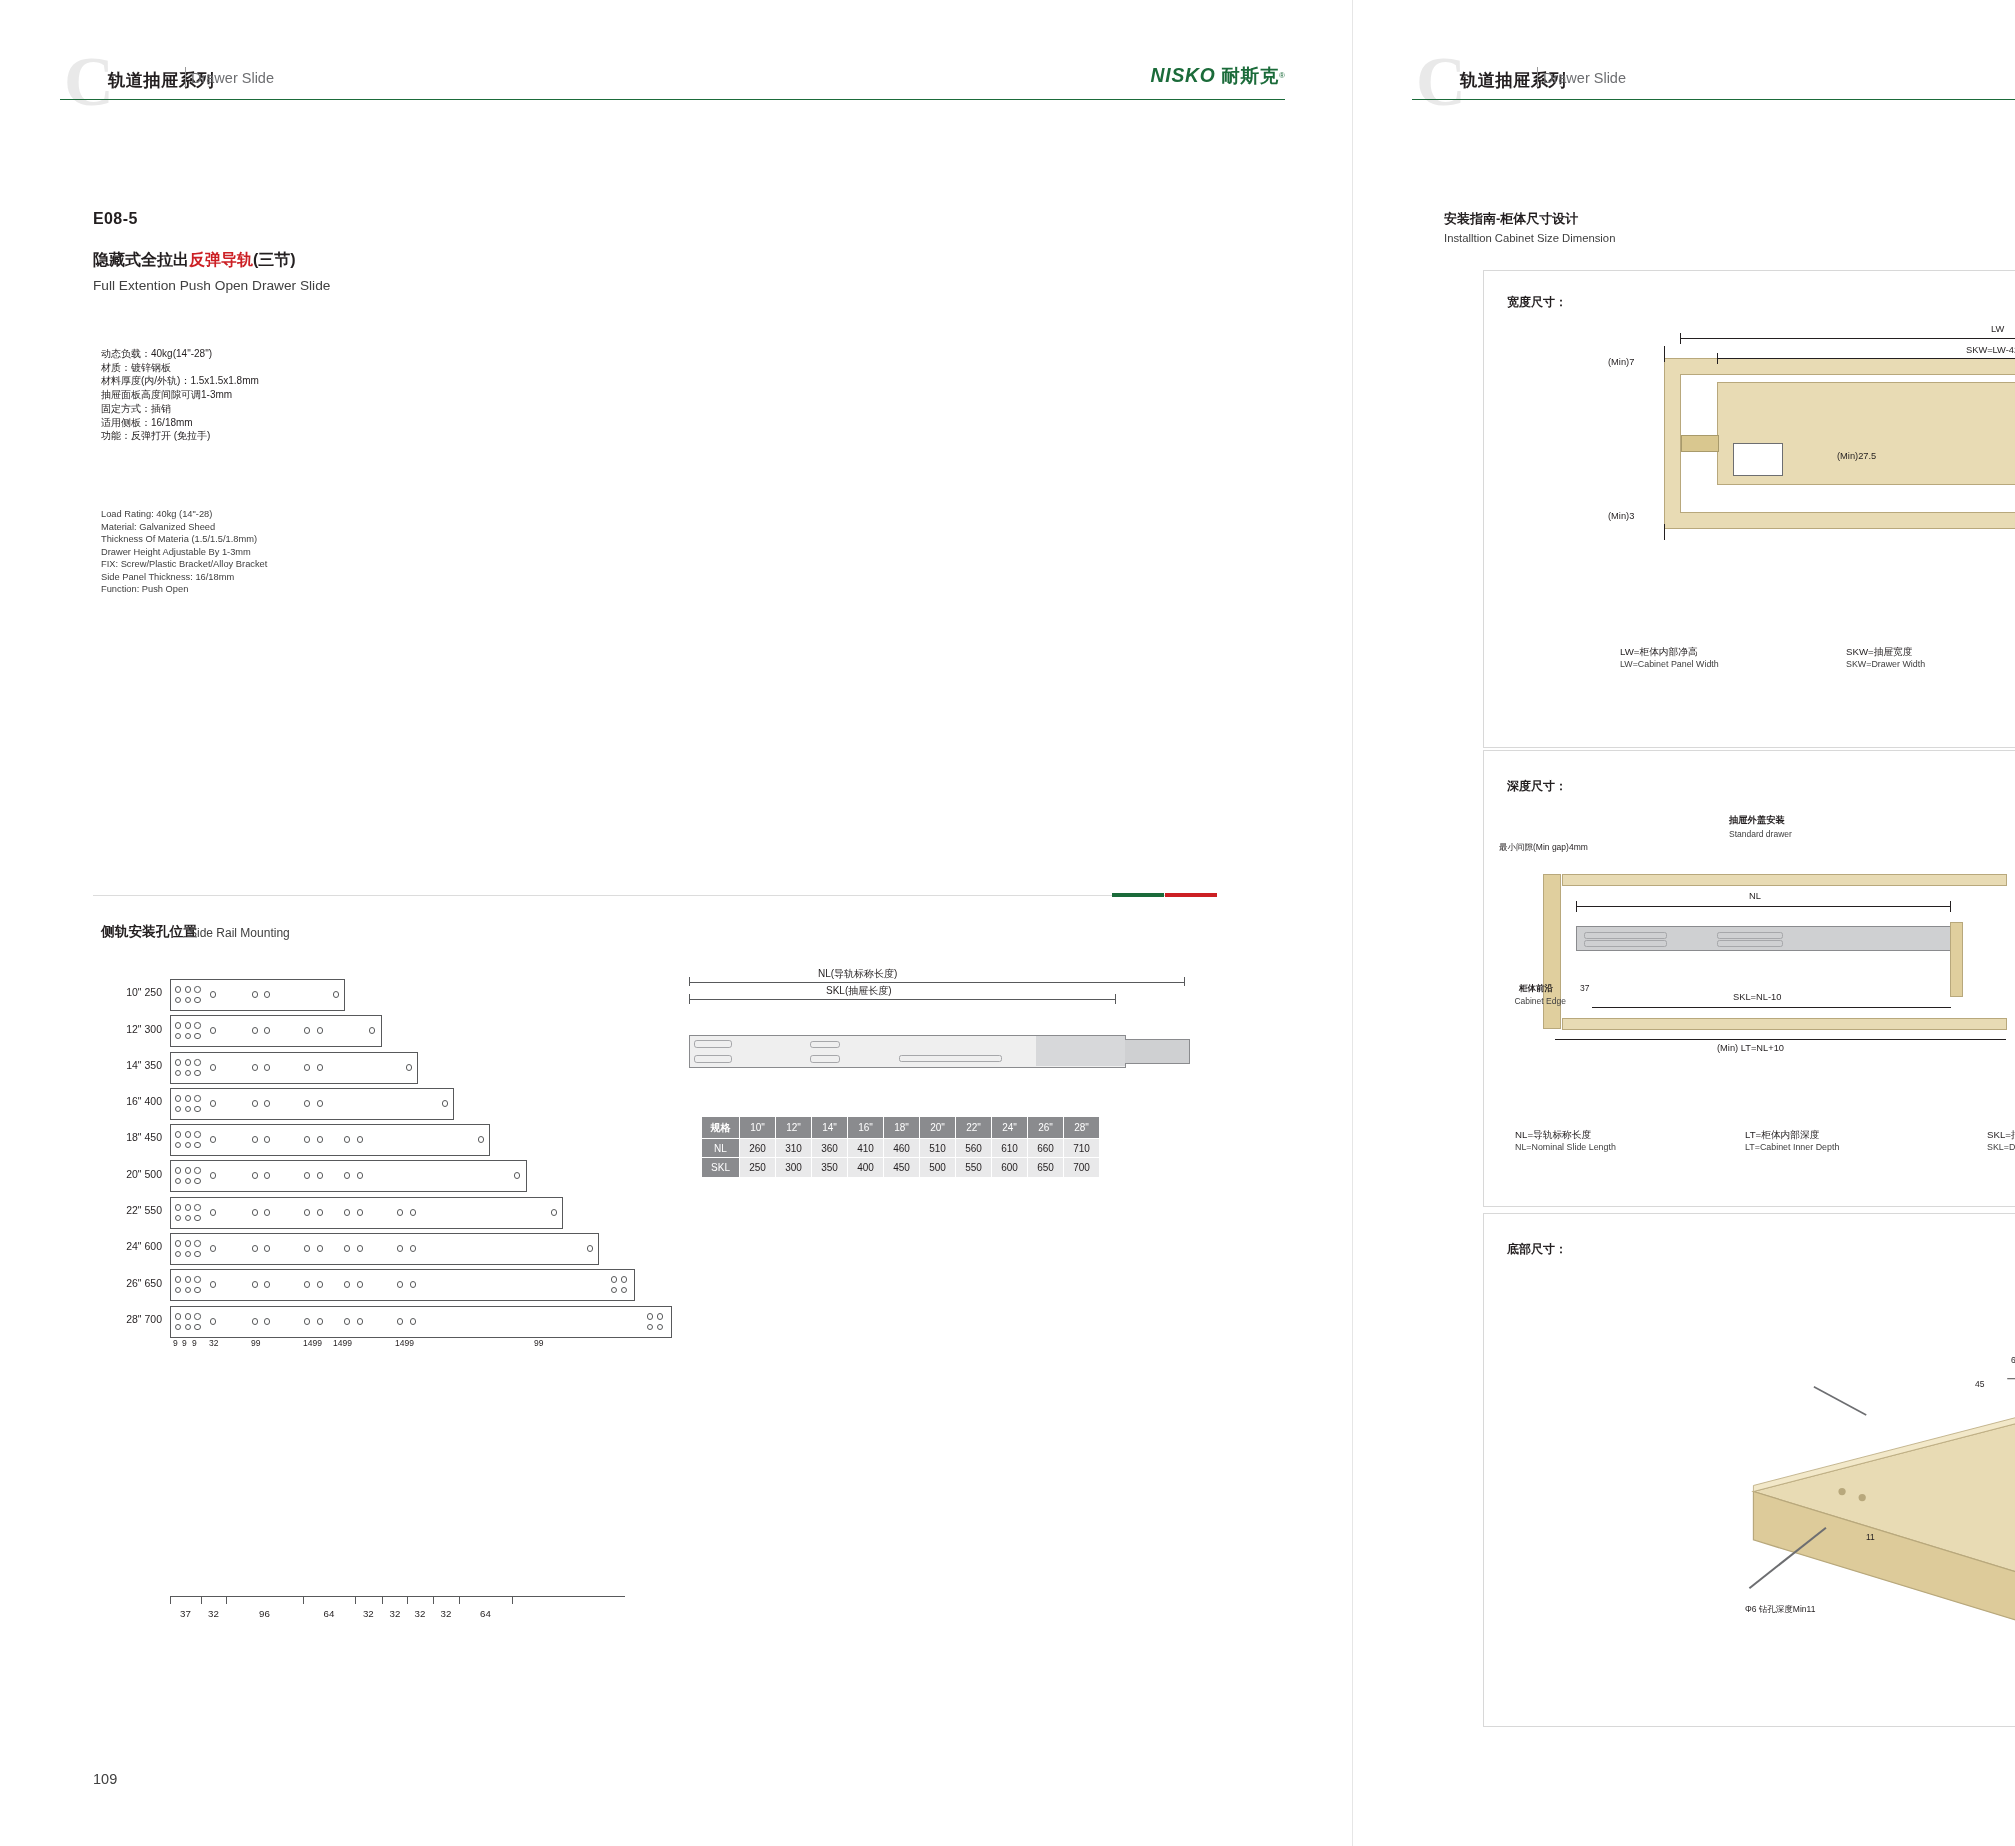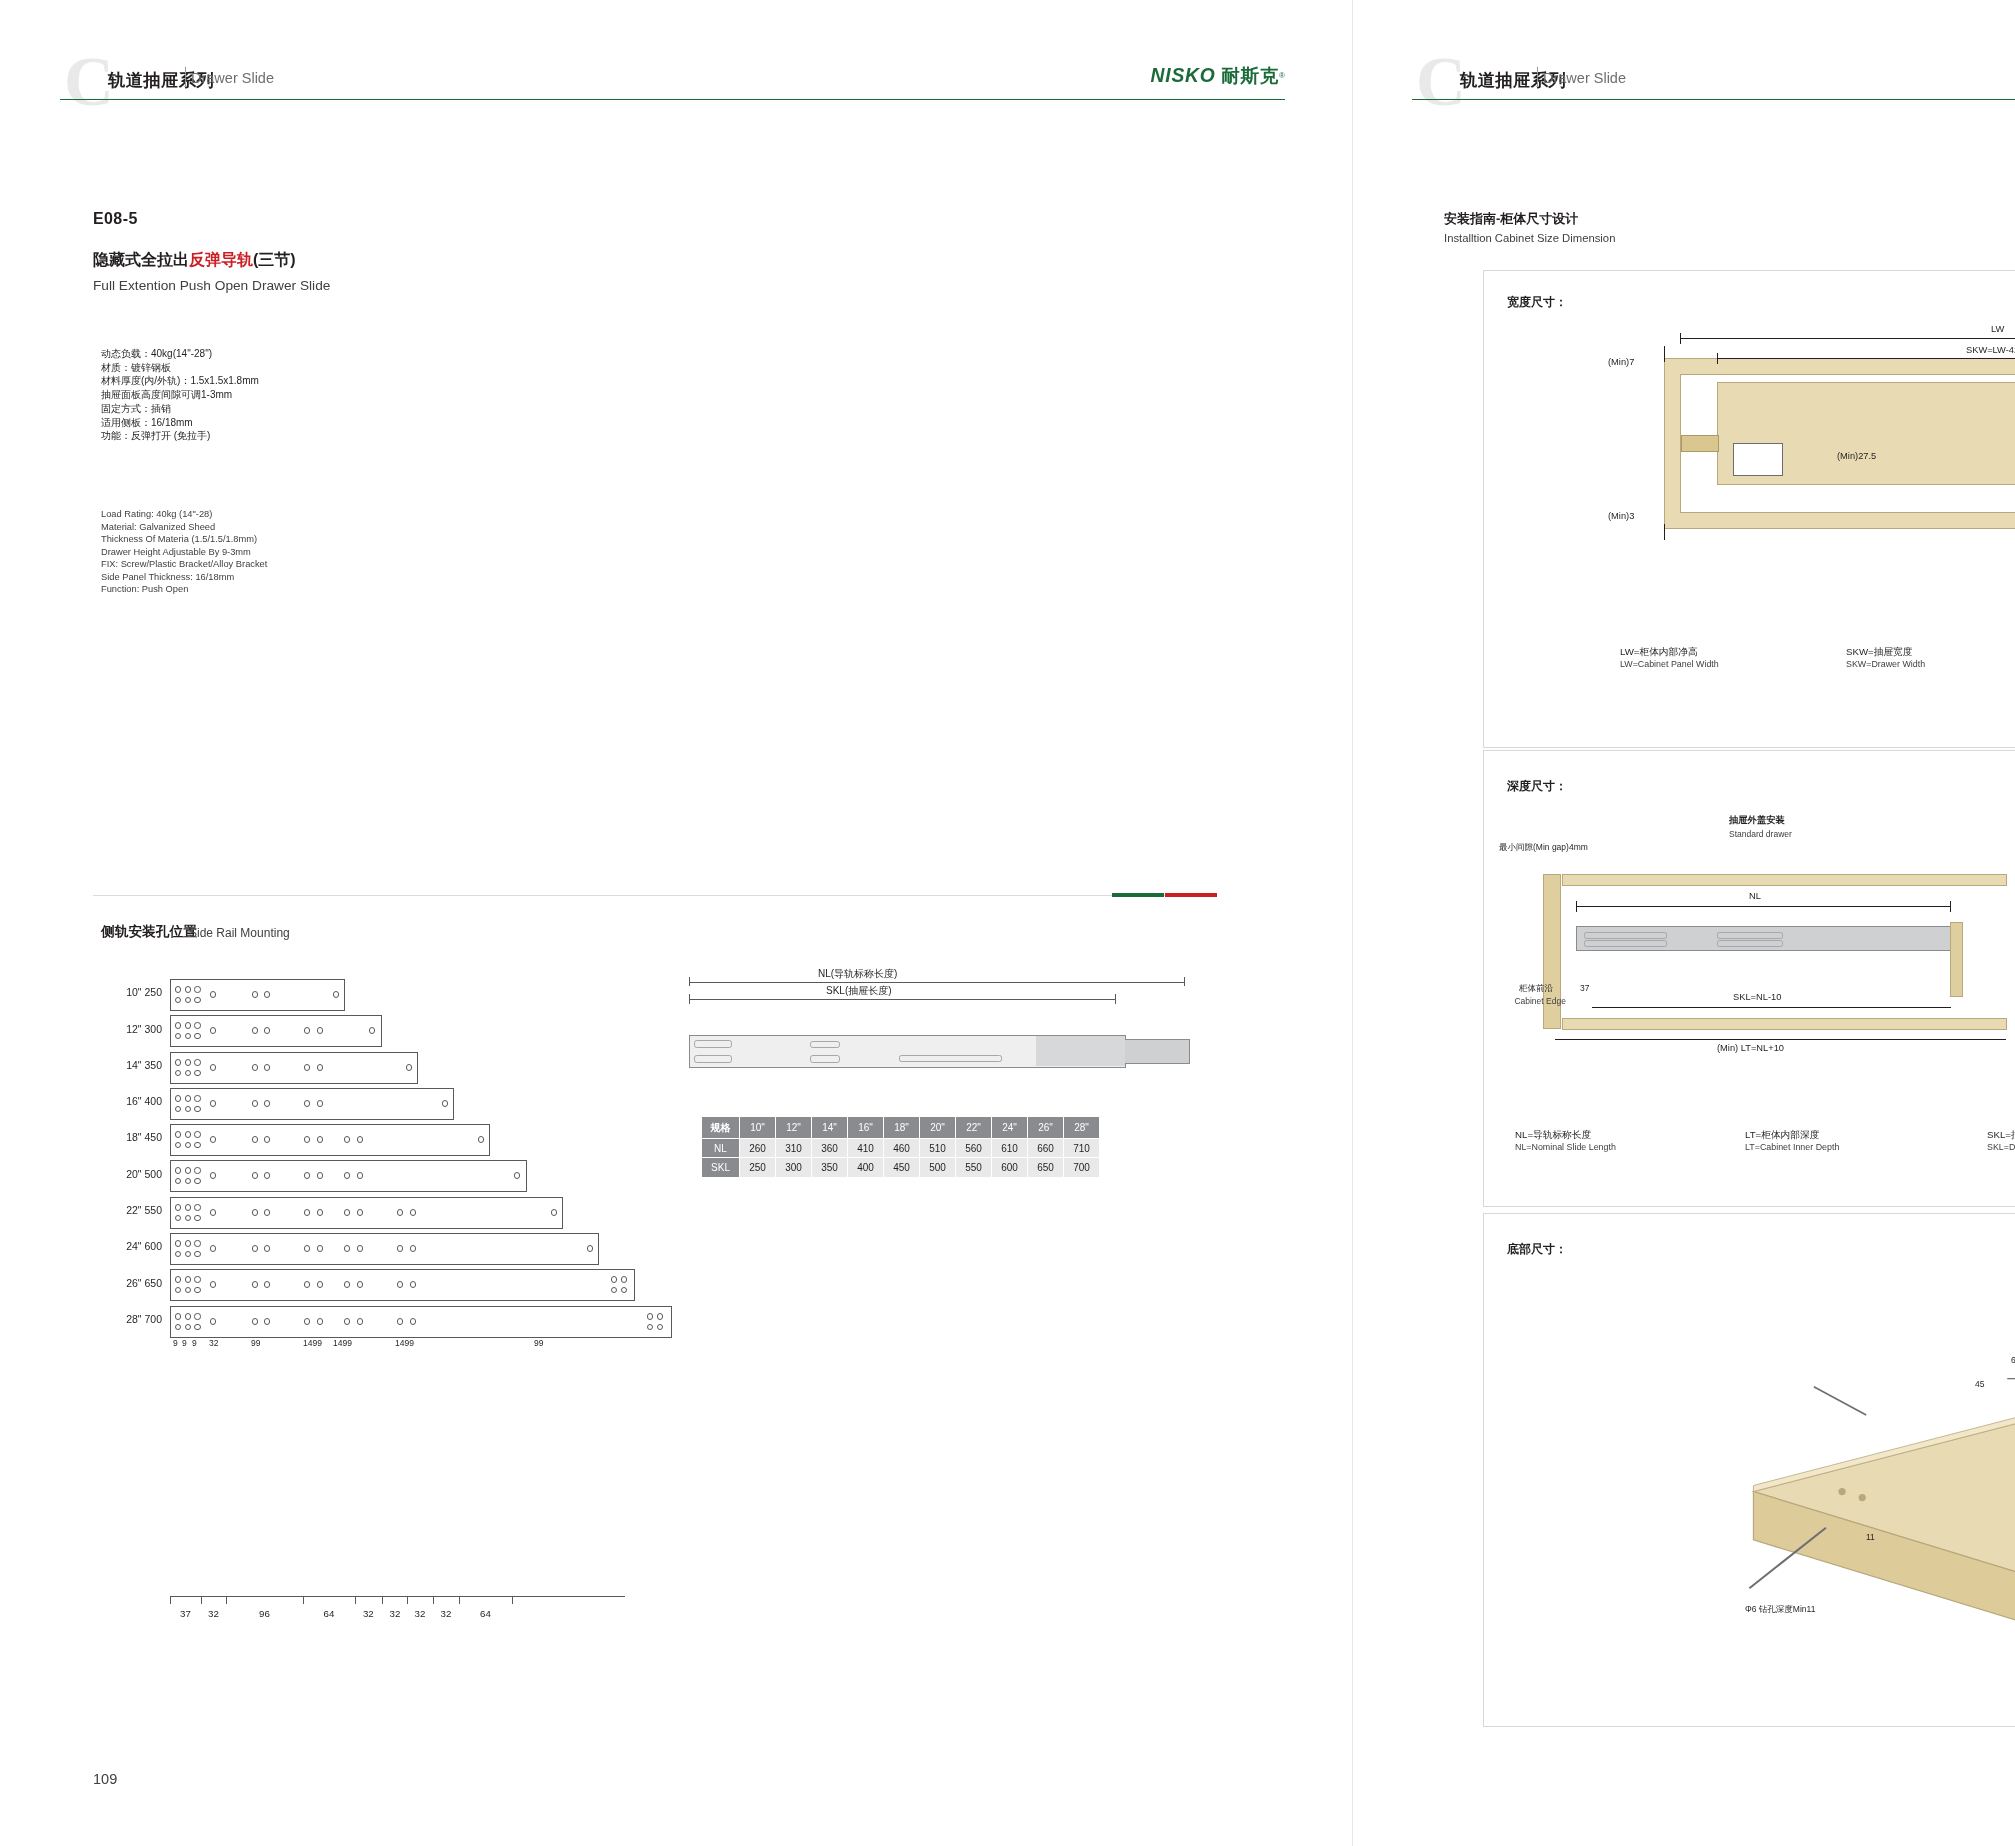--- a/index.html
+++ b/index.html
@@ -117,21 +117,21 @@
     <div>抽屉面板高度间隙可调1-3mm</div>
     <div>固定方式：插销</div>
     <div>适用侧板：16/18mm</div>
     <div>功能：反弹打开 (免拉手)</div>
   </div>
 
   <div class="spec-en">
     <div>Load Rating: 40kg (14"-28)</div>
     <div>Material: Galvanized Sheed</div>
     <div>Thickness Of Materia (1.5/1.5/1.8mm)</div>
-    <div>Drawer Height Adjustable By 9-3mm</div>
+    <div>Drawer Height Adjustable By 1-3mm</div>
     <div>FIX: Screw/Plastic Bracket/Alloy Bracket</div>
     <div>Side Panel Thickness: 16/18mm</div>
     <div>Function: Push Open</div>
   </div>
 
 
   <div class="sec2-line"></div>
   <div class="sec2-accent2"></div>
   <div class="sec2-accent"></div>
   <div class="sec2-cn">侧轨安装孔位置</div>
@@ -498,21 +498,21 @@
   <div style="position:absolute;left:93px;top:74px;width:81px;height:4.8px;border:0.8px solid #a6a7aa;border-radius:2.4px;"></div>
   <div style="position:absolute;left:226px;top:66px;width:64px;height:4.8px;border:0.8px solid #a6a7aa;border-radius:2.4px;"></div>
   <div style="position:absolute;left:226px;top:74px;width:64px;height:4.8px;border:0.8px solid #a6a7aa;border-radius:2.4px;"></div>
   <div style="position:absolute;left:459px;top:56px;width:10.5px;height:73px;background:#e0cf9e;border:0.8px solid #b8a87c;"></div>
 
   <div class="ln" style="left:85px;top:40px;width:375px;height:0.8px;"></div>
   <div class="ln" style="left:85px;top:35px;width:0.8px;height:10.5px;"></div>
   <div class="ln" style="left:459px;top:35px;width:0.8px;height:10.5px;"></div>
   <div class="txt" style="left:258px;top:25px;">NL</div>
 
-  <div class="txt-s" style="left:28px;top:117px;">柜体前沿</div>
+  <div class="txt-s" style="left:28px;top:117px;font-weight:bold;">柜体前沿</div>
   <div class="txt-s" style="left:23.4px;top:130px;color:#404040;">Cabinet Edge</div>
   <div class="txt-s" style="left:89px;top:117px;">37</div>
 
   <div class="ln" style="left:101px;top:141px;width:359px;height:0.8px;"></div>
   <div class="txt" style="left:242px;top:126px;">SKL=NL-10</div>
   <div class="ln" style="left:64px;top:173px;width:451px;height:0.8px;"></div>
   <div class="txt" style="left:226px;top:177px;">(Min) LT=NL+10</div>
 </div>
 
 <div class="legend" style="left:1515px;top:1128px;">

